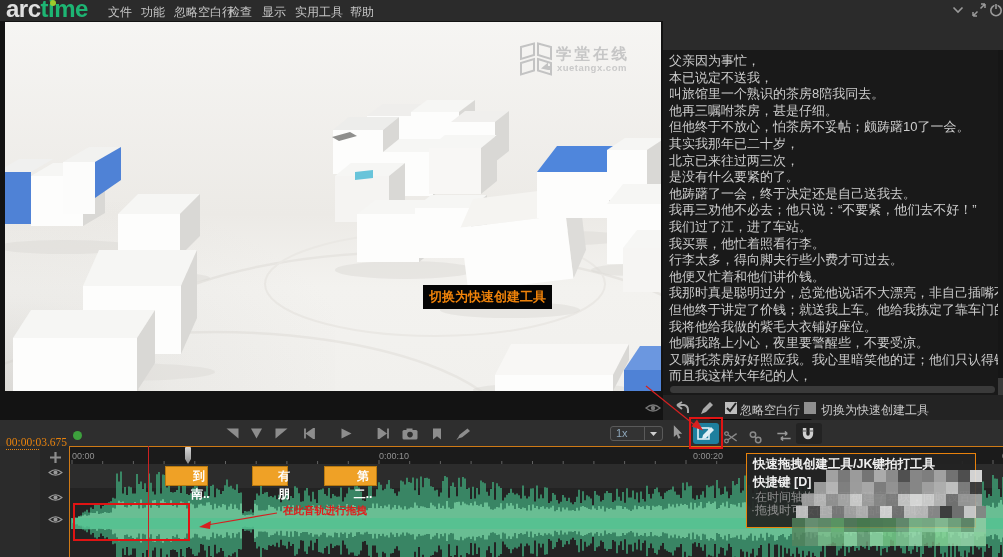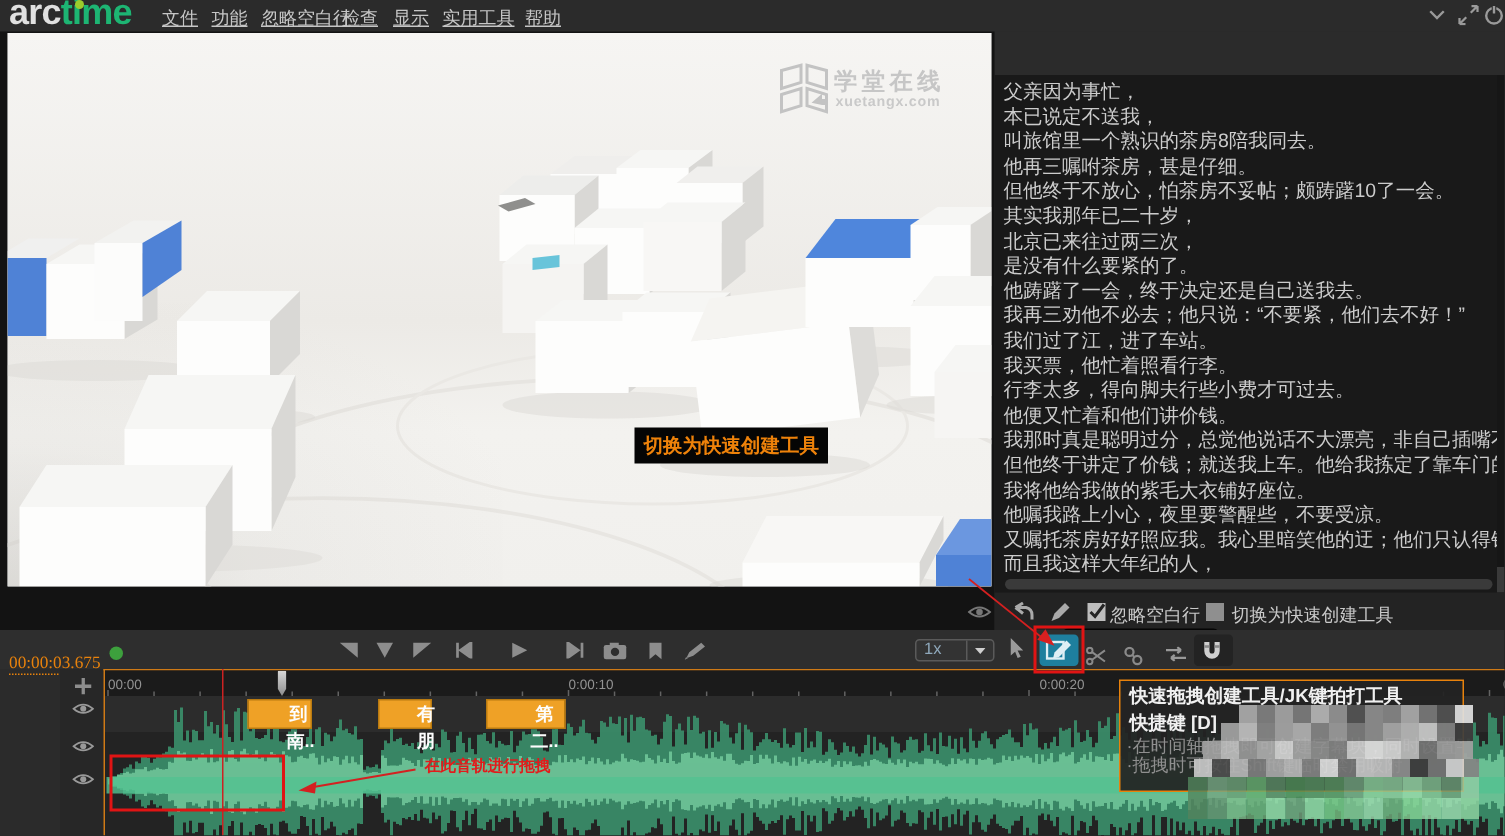--- a/index.html
+++ b/index.html
@@ -6,21 +6,21 @@
 html,body { width:1003px; height:557px; overflow:hidden; background:#2b2b2b;
   font-family:"Liberation Sans", sans-serif; }
 #app { position:relative; width:1003px; height:557px; }
 
 
 #menubar { position:absolute; left:0; top:0; width:1003px; height:21px;
   background:#2b2b2b; color:#c6c6c6; }
 #logo { position:absolute; left:6px; top:-5px; font-size:24px; font-weight:bold;
   letter-spacing:-0.5px; color:#e0e0e0; }
 #logo .t { color:#1db573; }
-.menuitem { position:absolute; top:4px; font-size:12px; color:#c6c6c6;text-decoration:underline; }
+.menuitem { position:absolute; top:4px; font-size:12px; color:#c6c6c6; }
 
 
 #player { position:absolute; left:0; top:21px; width:663px; height:399px; background:#131313; }
 #video { position:absolute; left:5px; top:1px; width:656px; height:369px; background:#f2f1ef; overflow:hidden; }
 #vidtip { position:absolute; left:423px; top:264px; width:129px; height:24px; background:#050505;
   color:#ee820a; font-size:13px; font-weight:bold; text-align:center; line-height:24px; }
 #eyevid { position:absolute; left:645px; top:381px; }
 
 
 #rpanel { position:absolute; left:663px; top:21px; width:340px; height:399px; background:#191919;margin-top:29px; }

